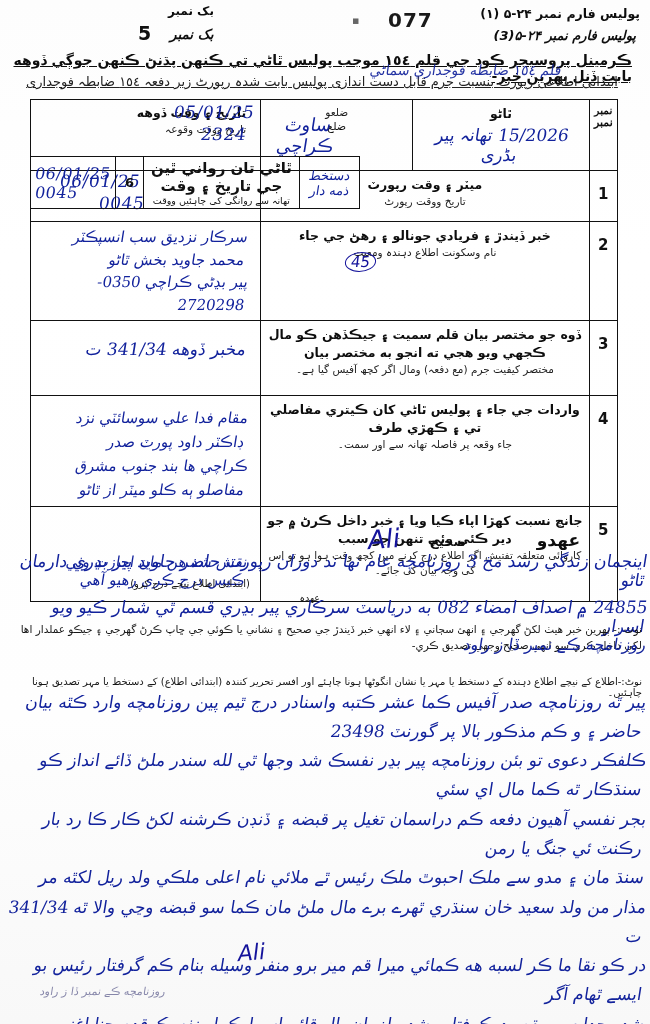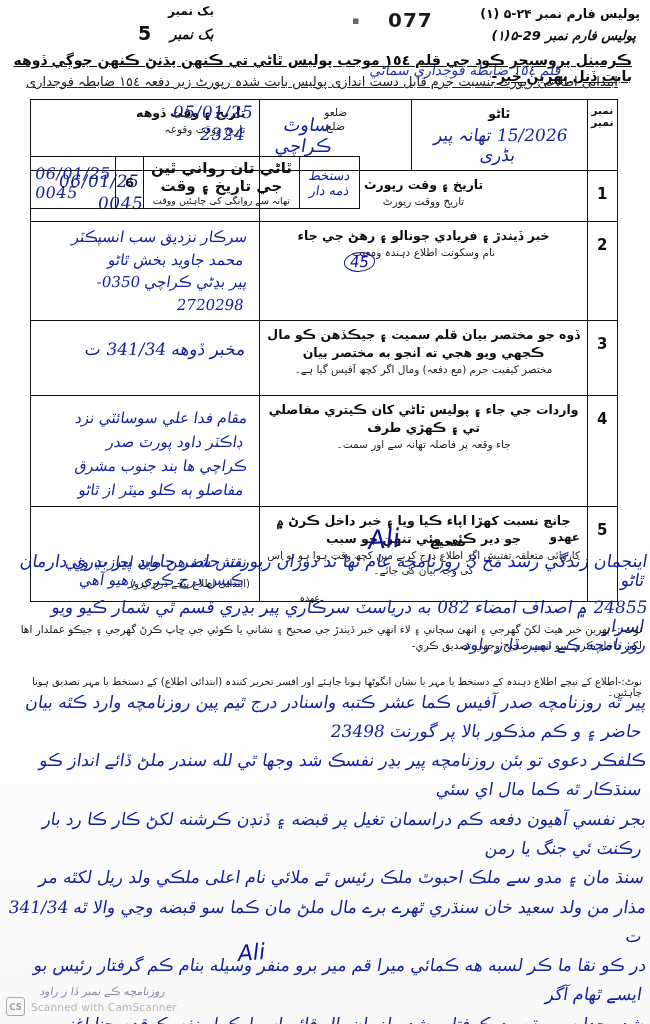--- a/index.html
+++ b/index.html
@@ -48,21 +48,21 @@
   .lbl-a{font-size:12.5px;line-height:1.45;}
   .lbl-b{font-size:10.5px;line-height:1.4;color:#1d1d1d;}
 
   
   #band td{border:1.6px solid #111;}
   .band-l{text-align:center;}
 
   .sub-tbl{width:100%;border-collapse:collapse;}
   .sub-tbl td{border:1.5px solid #111;padding:2px 4px;vertical-align:middle;}
   #sahi{position:absolute;right:184px;top:534px;font-size:13px;}
-  #ohdo{position:absolute;right:70px;top:530px;font-size:12px;}
+  #ohdo{position:absolute;right:70px;top:530px;font-size:17px;}
   #sig1{position:absolute;right:250px;top:524px;font-size:26px;color:#14139b;transform:rotate(-4deg) skewX(-10deg);}
   #hand-l1{position:absolute;left:4px;top:552px;width:642px;font-size:17px;line-height:1.1;text-align:right;}
   #ibtidai{position:absolute;right:400px;top:578px;font-size:10px;}
   #ohdo2{position:absolute;right:330px;top:592px;font-size:9.5px;}
   #hand-l2{position:absolute;left:4px;top:598px;width:642px;font-size:17px;line-height:1.1;text-align:right;}
   #note1{position:absolute;right:8px;top:622px;width:634px;font-size:10.5px;text-align:right;line-height:1.5;}
   #hand-l3{position:absolute;left:4px;top:636px;width:642px;font-size:16px;line-height:1.1;text-align:right;}
   #note2{position:absolute;right:8px;top:676px;width:634px;font-size:10px;text-align:right;}
   #body-hand{position:absolute;left:6px;top:688px;width:638px;font-size:17px;line-height:1.72;text-align:right;}
   #sig2{position:absolute;left:238px;top:940px;font-size:22px;color:#14139b;transform:rotate(-5deg) skewX(-12deg);}
@@ -75,21 +75,21 @@
   #cs-text{font-size:10.5px;color:#8a8a8a;letter-spacing:.2px;}
   .noise{position:absolute;background:#cfcfcf;border-radius:50%;opacity:.35;}
 </style>
 </head>
 <body>
 
 <div id="page">
 
   <div id="hdr">
     <div id="form-no-1" class="rtl print">پوليس فارم نمبر ۲۴-۵ (۱)</div>
-    <div id="form-no-2" class="rtl print">پوليس فارم نمبر 29-۵(۱)</div>
+    <div id="form-no-2" class="rtl print">پوليس فارم نمبر ۲۴-۵(3)</div>
 
     <div id="serial-smudge">▪</div>
     <div id="serial-077">077</div>
 
     <div id="book-no-1" class="rtl print">بک نمبر</div>
     <div id="book-no-2" class="rtl print">بک نمبر</div>
     <div id="book-no-val">5</div>
 
     <div id="cpc-line" class="rtl print">ڪرمينل پروسيجر ڪوڊ جي قلم ١٥٤ موجب پوليس ٿاڻي تي ڪنهن پڌنڻ ڪنهن جوڳي ڏوهه بابت ڏنل ٻهرين خبر-</div>
     <div id="cpc-line2" class="rtl printsm">ابتدائی اطلاعی رپورٹ بنسبت جرم قابل دست اندازی پولیس بابت شدہ رپورٹ زیر دفعہ ١٥٤ ضابطہ فوجداری</div>
@@ -108,34 +108,34 @@
       </td>
       <td class="c-label band-l">
         <div class="rtl lbl-b printsm">ضلعو</div>
         <div class="rtl" style="font-size:11px;">ضلع</div>
         <div class="rtl hand" style="position:absolute;right:60px;top:14px;font-size:18px;">ساوٿ ڪراچي</div>
       </td>
       <td class="c-label band-l">
         <div class="rtl lbl-a print">ٿاڻو</div>
         <div class="rtl hand" style="font-size:17px;margin-top:2px;">15/2026 تھانہ پیر بڈری</div>
       </td>
-      <td class="c-num" style="padding-top:4px !important;">
+      <td class="c-num" style="padding-top:4px !important;font-family:Liberation Serif, serif;">
         <div class="rtl" style="font-size:10.5px;">نمبر</div>
         <div class="rtl" style="font-size:11px;">نمبر</div>
       </td>
     </tr>
 
     <tr>
       <td class="c-entry" style="height:42px;">
         <div class="hand" style="position:absolute;right:120px;top:0px;font-size:17px;">06/01/25</div>
         <div class="hand" style="position:absolute;right:116px;top:22px;font-size:17px;">0045</div>
 
       </td>
       <td class="c-label" colspan="2">
-        <div class="rtl lbl-a print">تاريخ ۽ وقت رپورٽ</div>
+        <div class="rtl lbl-a print">ميٽر ۽ وقت رپورٽ</div>
         <div class="rtl lbl-b printsm">تاريخ ووقت رپورٹ</div>
       </td>
       <td class="c-num">1</td>
     </tr>
 
     <tr>
       <td class="c-entry" style="height:58px;">
         <div class="rtl hand" style="font-size:15px;line-height:1.5;">سرڪار نزدیق سب انسپڪٽر محمد جاويد بخش ٿاڻو</div>
         <div class="rtl hand" style="font-size:15px;line-height:1.5;">پير بڍڻي ڪراچي   0350-2720298</div>
       </td>
@@ -227,18 +227,14 @@
     <div class="rtl hand">شد وحدا سر مقصود ڪرفتار رشد ملزمان بال قائم اسما ڪمار نفسڪ قدم حنا اغني</div>
   </div>
 
   <div id="sig2">Ali</div>
   <div id="bottom-scrawl" class="rtl hand">روزنامچه ڪے نمبر ڏا ز راود</div>
 
   <div class="noise" style="left:120px;top:968px;width:3px;height:3px;"></div>
   <div class="noise" style="left:330px;top:962px;width:2px;height:2px;"></div>
   <div class="noise" style="left:470px;top:972px;width:2px;height:2px;"></div>
 
-  <div id="cs">
-    <div id="cs-logo">CS</div>
-    <div id="cs-text">Scanned with CamScanner</div>
-  </div>
 
 </div>
 
 </body></html>

